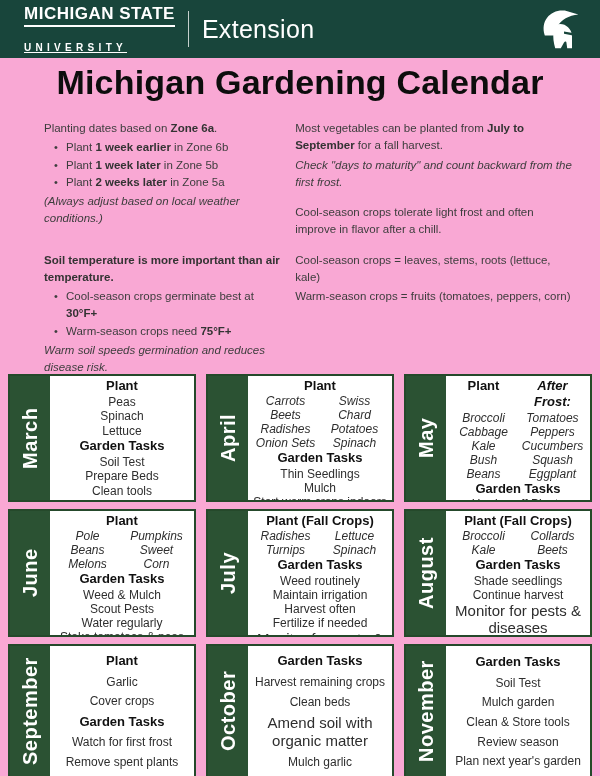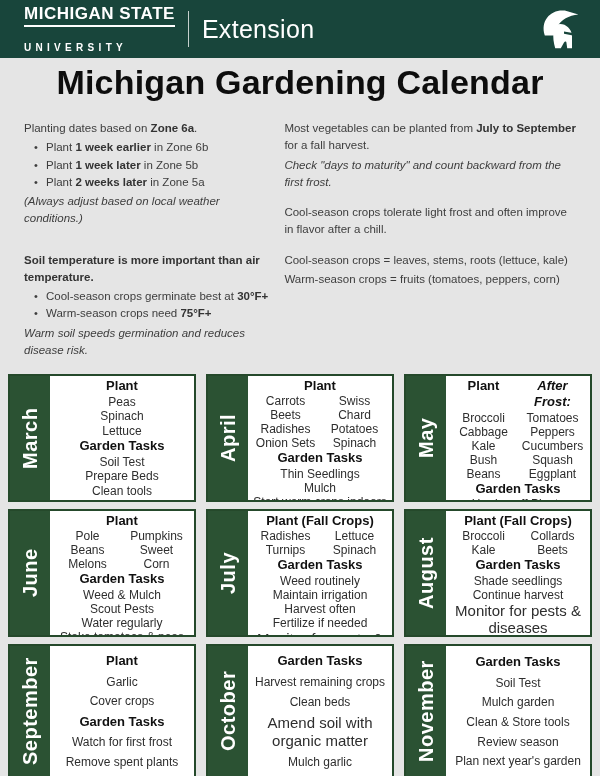--- a/index.html
+++ b/index.html
@@ -1,32 +1,32 @@
 <!DOCTYPE html>
 <html><head>
 <meta charset="utf-8">
 <style>
   html,body{margin:0;padding:0;background:#fff;}
-  .page{position:relative;width:600px;height:776px;background:#e5e5e5;overflow:hidden;
+  .page{position:relative;width:600px;height:776px;background:#f9a8d4;overflow:hidden;
         font-family:"Liberation Sans",sans-serif;color:#222;}
 
   
   .masthead{height:58px;background:#18453B;display:flex;align-items:center;padding:0 0 0 24px;box-sizing:border-box;}
   .wordmark{color:#fff;display:flex;flex-direction:column;align-items:flex-start;}
   .wm-top{font-size:17px;font-weight:bold;letter-spacing:.5px;border-bottom:2px solid #fff;padding-bottom:1px;line-height:1.1;}
-  .wm-bottom{font-size:10px;font-weight:bold;letter-spacing:4.3px;margin-top:16px;line-height:1;}
+  .wm-bottom{font-size:10px;font-weight:bold;letter-spacing:4.3px;margin-top:16px;line-height:1;text-decoration:underline;}
   .mast-divider{width:1px;height:36px;background:rgba(255,255,255,.75);margin:0 13px;}
   .division{color:#fff;font-size:25px;font-weight:normal;letter-spacing:.3px;}
   .helmet{margin-left:auto;margin-right:16px;display:flex;align-items:center;}
 
   
   .page-title{text-align:center;font-size:34px;font-weight:bold;color:#0d0d0d;margin:5px 0 16px;letter-spacing:.2px;}
 
   
-  .intro{display:flex;gap:12px;padding:2px 24px 0 24px;font-size:11.5px;line-height:1.5;color:#3d3d3d;height:250px;box-sizing:border-box;}
+  .intro{display:flex;gap:12px;padding:2px 24px 0 24px;font-size:11.5px;line-height:1.5;color:#3d3d3d;height:250px;box-sizing:border-box;margin-left:20px;}
   .intro .col-left{width:46%;}
   .intro .col-right{width:54%;}
   .intro p{margin:0 0 2px 0;}
   .intro ul{margin:0 0 2px 0;padding:0 0 0 10px;list-style:none;}
   .intro li{padding-left:12px;position:relative;}
   .intro li::before{content:"•";position:absolute;left:0;top:0;font-size:11px;}
   .b{font-weight:bold;color:#333;}
   .i,.italic{font-style:italic;}
   .bold{font-weight:bold;color:#333;}
   .mt{margin-top:13px !important;}
@@ -37,21 +37,21 @@
               gap:7px 10px;padding:6px 8px 0 8px;}
   .month-card{display:flex;border:2px solid #25492B;background:#fff;overflow:hidden;}
   .month-bar{width:40px;background:#2B5233;color:#fff;display:flex;align-items:center;justify-content:center;
              font-weight:bold;font-size:20px;writing-mode:vertical-rl;transform:rotate(180deg);letter-spacing:.5px;}
   .month-content{flex:1;display:flex;flex-direction:column;justify-content:space-evenly;
                  text-align:center;padding:2px 3px;box-sizing:border-box;}
   .heading{font-weight:bold;font-size:13px;line-height:1.25;color:#111;}
   .heading-row{display:grid;grid-template-columns:1fr 1fr;}
   .item{font-size:12px;line-height:1.17;color:#2e2e2e;}
   .item.small{font-size:15px;}
-  .two-col{display:grid;grid-template-columns:1fr 1fr;}
+  .two-col{display:grid;grid-template-columns:1fr 1fr;font-style:italic;}
 </style>
 </head>
 <body>
 
 <div class="page">
 
   <div class="masthead">
     <div class="wordmark">
       <div class="wm-top">MICHIGAN STATE</div>
       <div class="wm-bottom">UNIVERSITY</div>

